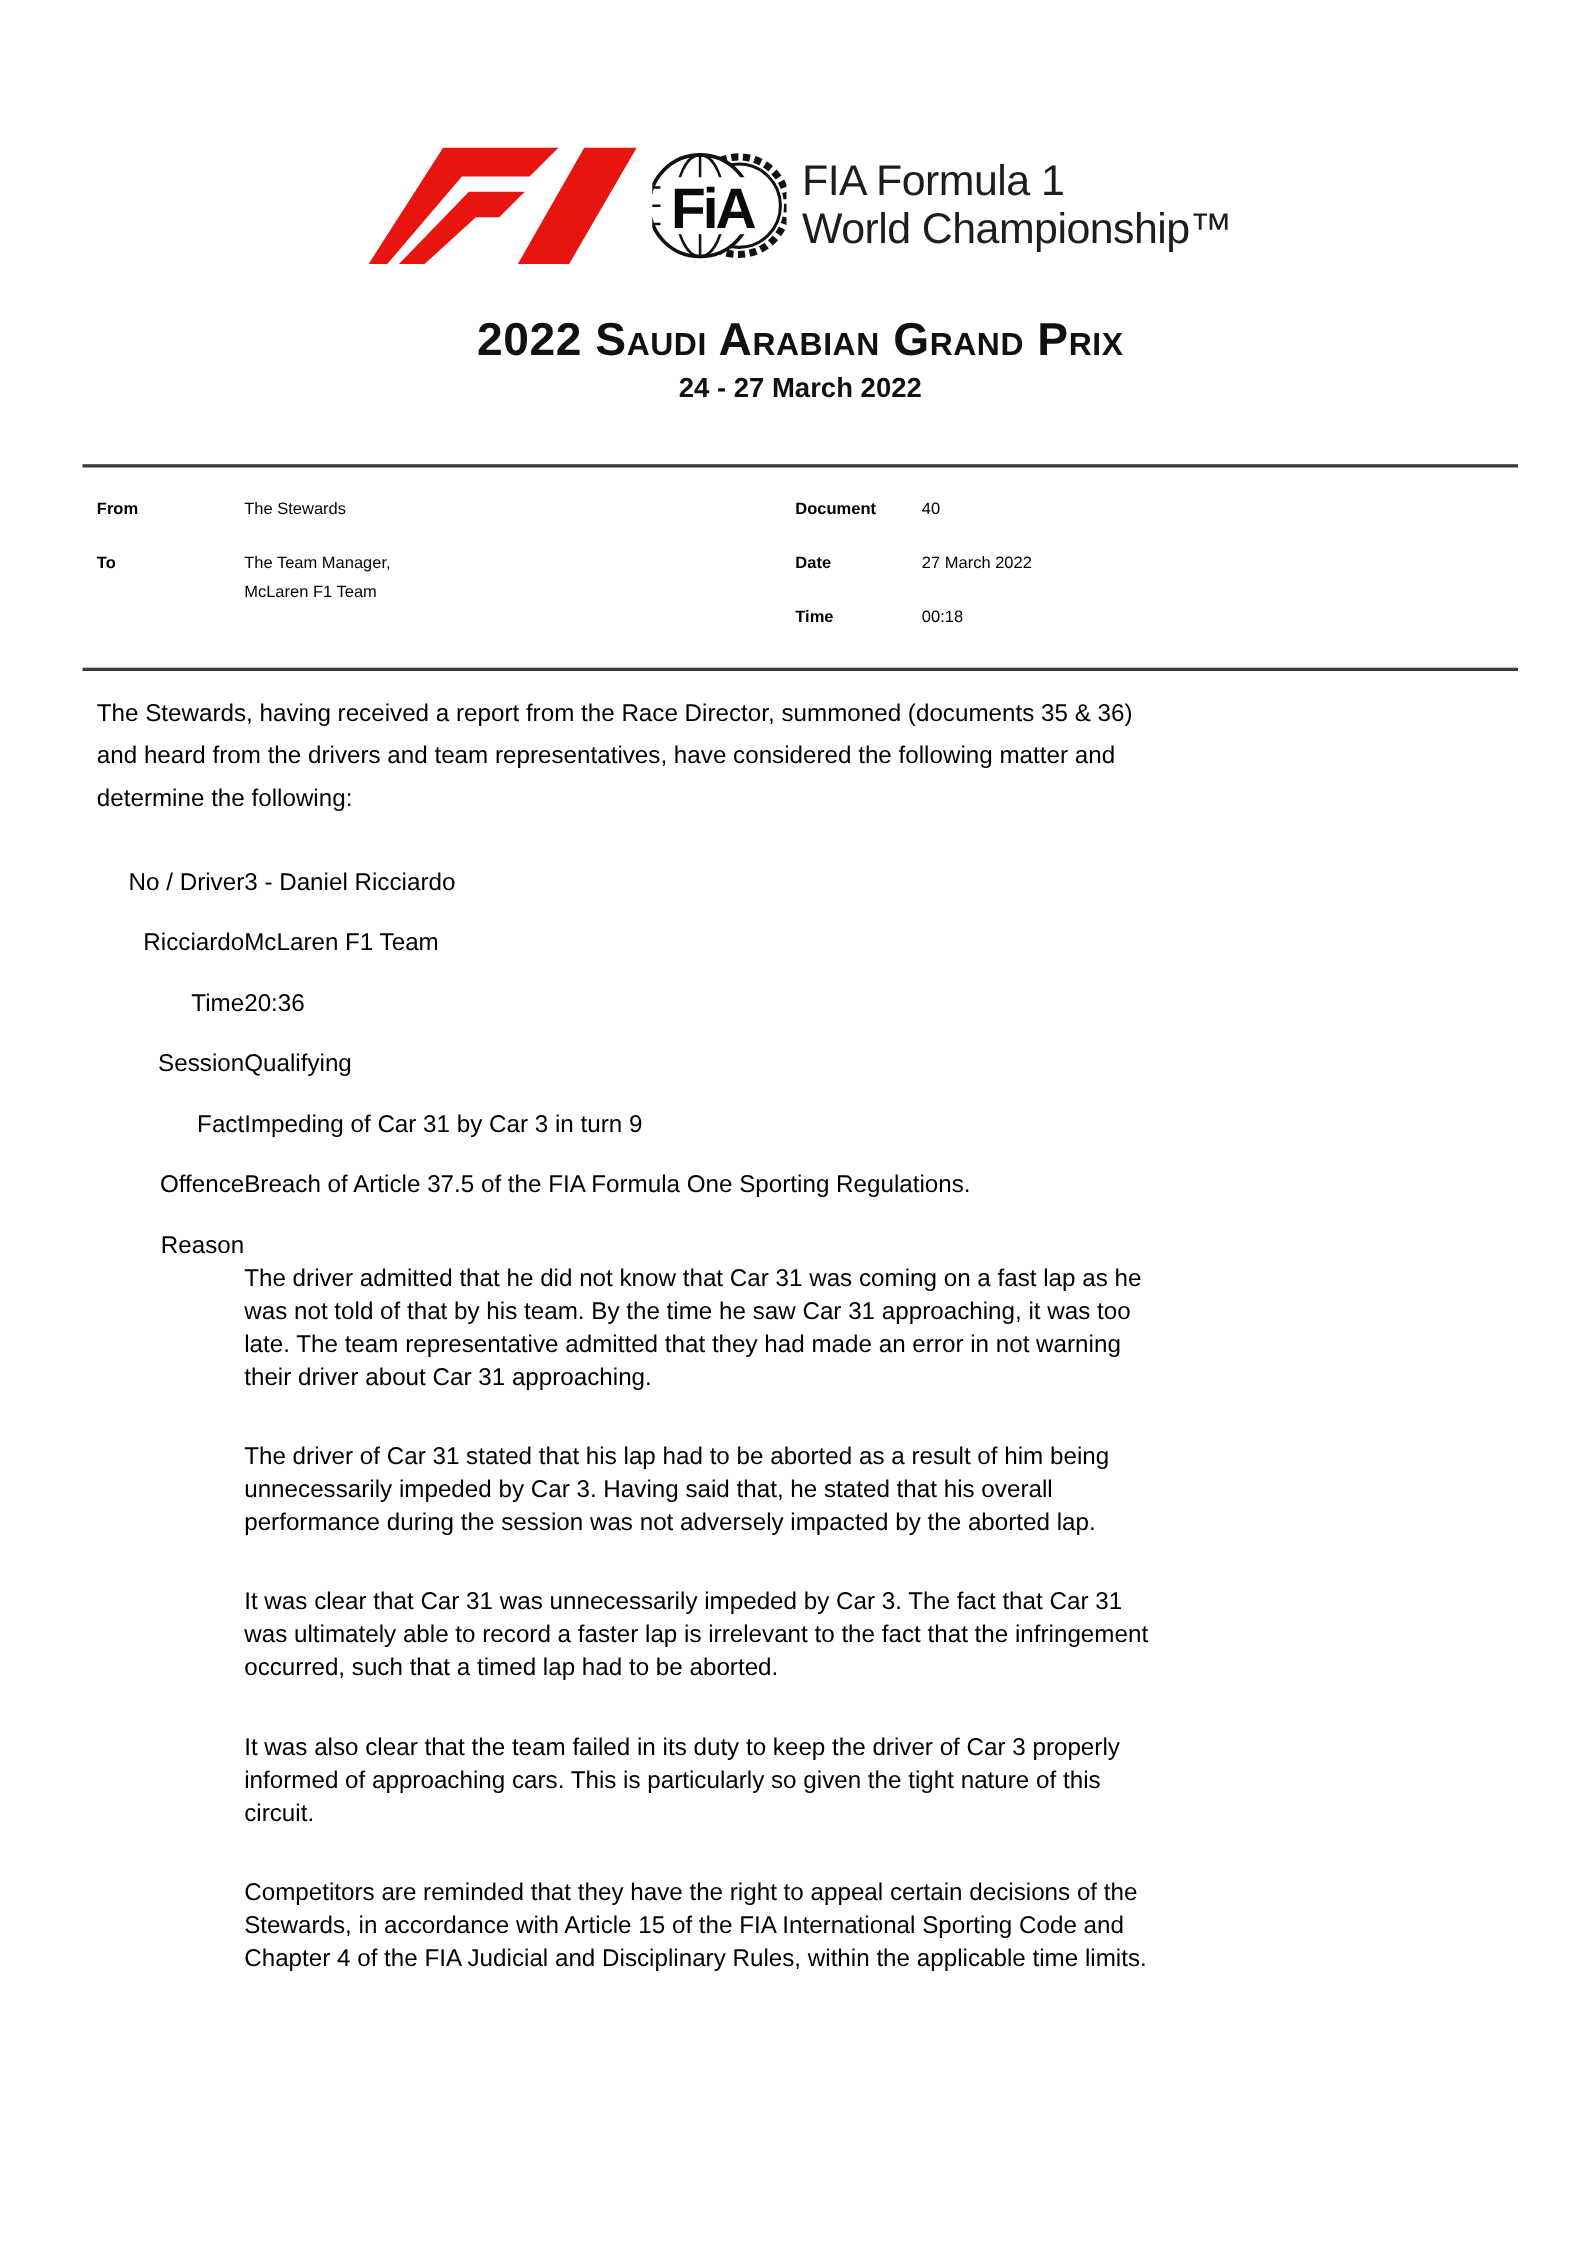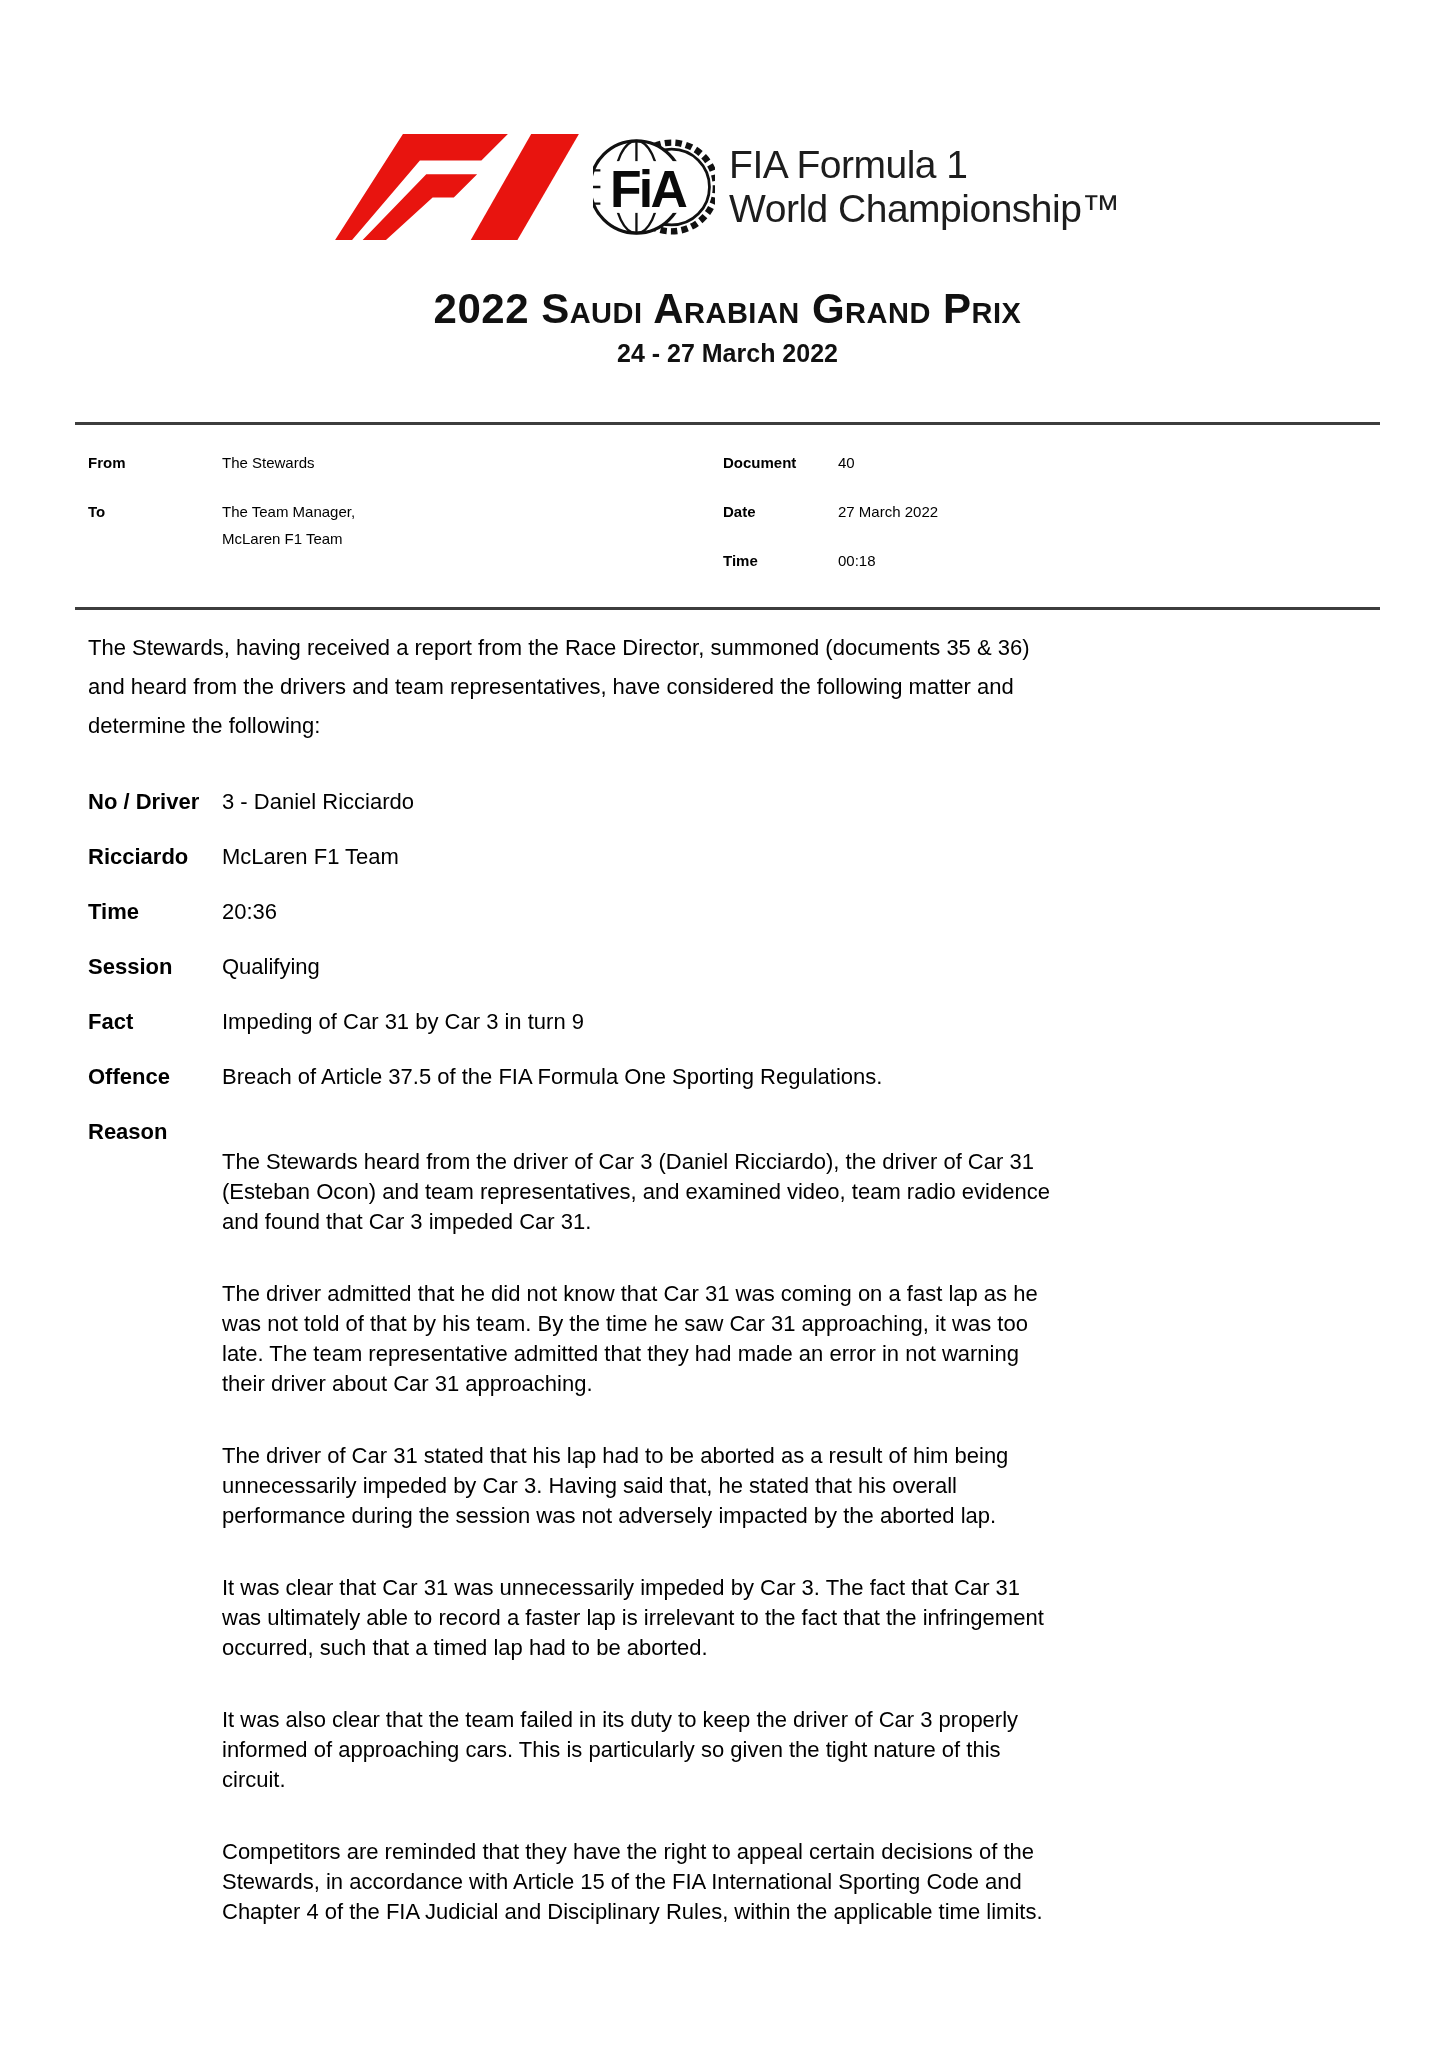--- a/index.html
+++ b/index.html
@@ -53,21 +53,21 @@
     margin: 18px 0 0 13px; width: 1270px;
     font-size: 22px; line-height: 39px; white-space: pre-line;
   }
 
   
   .fields { margin: 42px 0 0 13px; width: 1270px; }
   .field-row {
     display: grid; grid-template-columns: 134px 1fr;
     margin-bottom: 25px; font-size: 22px; line-height: 30px;
   }
-  .field-label { font-weight: 700; }
+  .field-label { font-weight: 400; text-align: right; }
   .field-value { white-space: pre-line; }
   .field-value p { margin: 0 0 12px 0; white-space: pre-line; }
   .field-value p:last-child { margin-bottom: 0; }
 </style>
 </head>
 <body>
 
 <div class="page">
 
   <header class="logo-row">
@@ -156,23 +156,20 @@
       <div class="field-label">Fact</div>
       <div class="field-value">Impeding of Car 31 by Car 3 in turn 9</div>
     </div>
     <div class="field-row">
       <div class="field-label">Offence</div>
       <div class="field-value">Breach of Article 37.5 of the FIA Formula One Sporting Regulations.</div>
     </div>
     <div class="field-row">
       <div class="field-label">Reason</div>
       <div class="field-value">
-        <p>The Stewards heard from the driver of Car 3 (Daniel Ricciardo), the driver of Car 31
-(Esteban Ocon) and team representatives, and examined video, team radio evidence
-and found that Car 3 impeded Car 31.</p>
         <p>The driver admitted that he did not know that Car 31 was coming on a fast lap as he
 was not told of that by his team. By the time he saw Car 31 approaching, it was too
 late. The team representative admitted that they had made an error in not warning
 their driver about Car 31 approaching.</p>
         <p>The driver of Car 31 stated that his lap had to be aborted as a result of him being
 unnecessarily impeded by Car 3. Having said that, he stated that his overall
 performance during the session was not adversely impacted by the aborted lap.</p>
         <p>It was clear that Car 31 was unnecessarily impeded by Car 3. The fact that Car 31
 was ultimately able to record a faster lap is irrelevant to the fact that the infringement
 occurred, such that a timed lap had to be aborted.</p>

